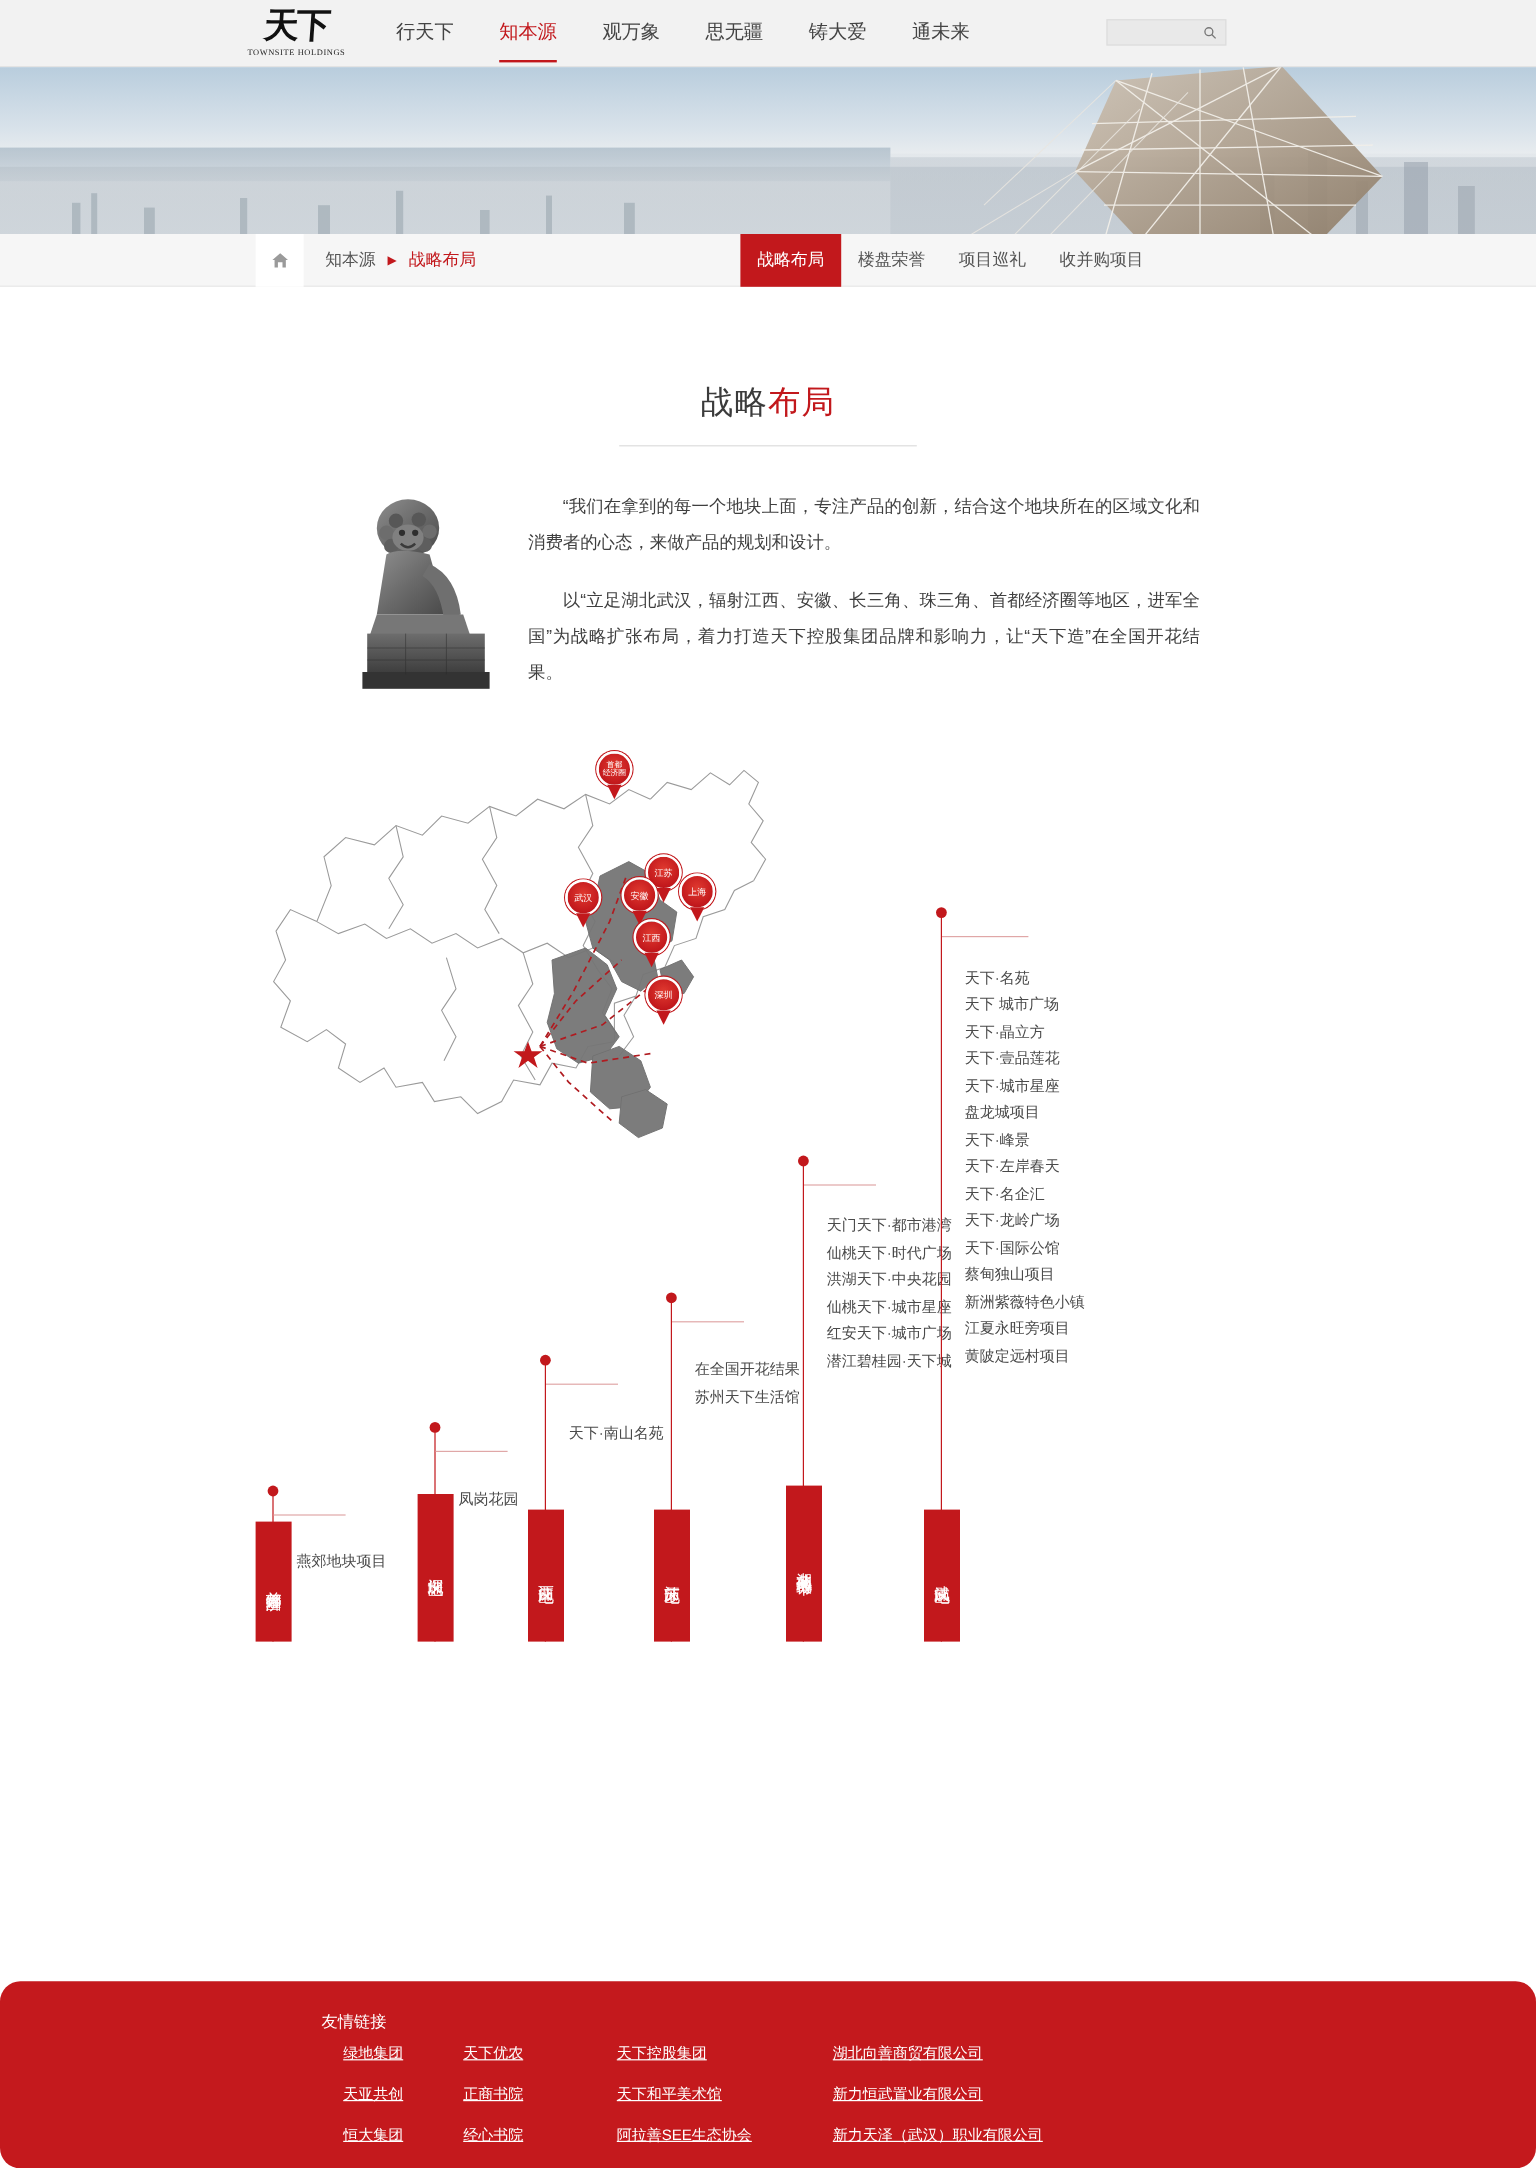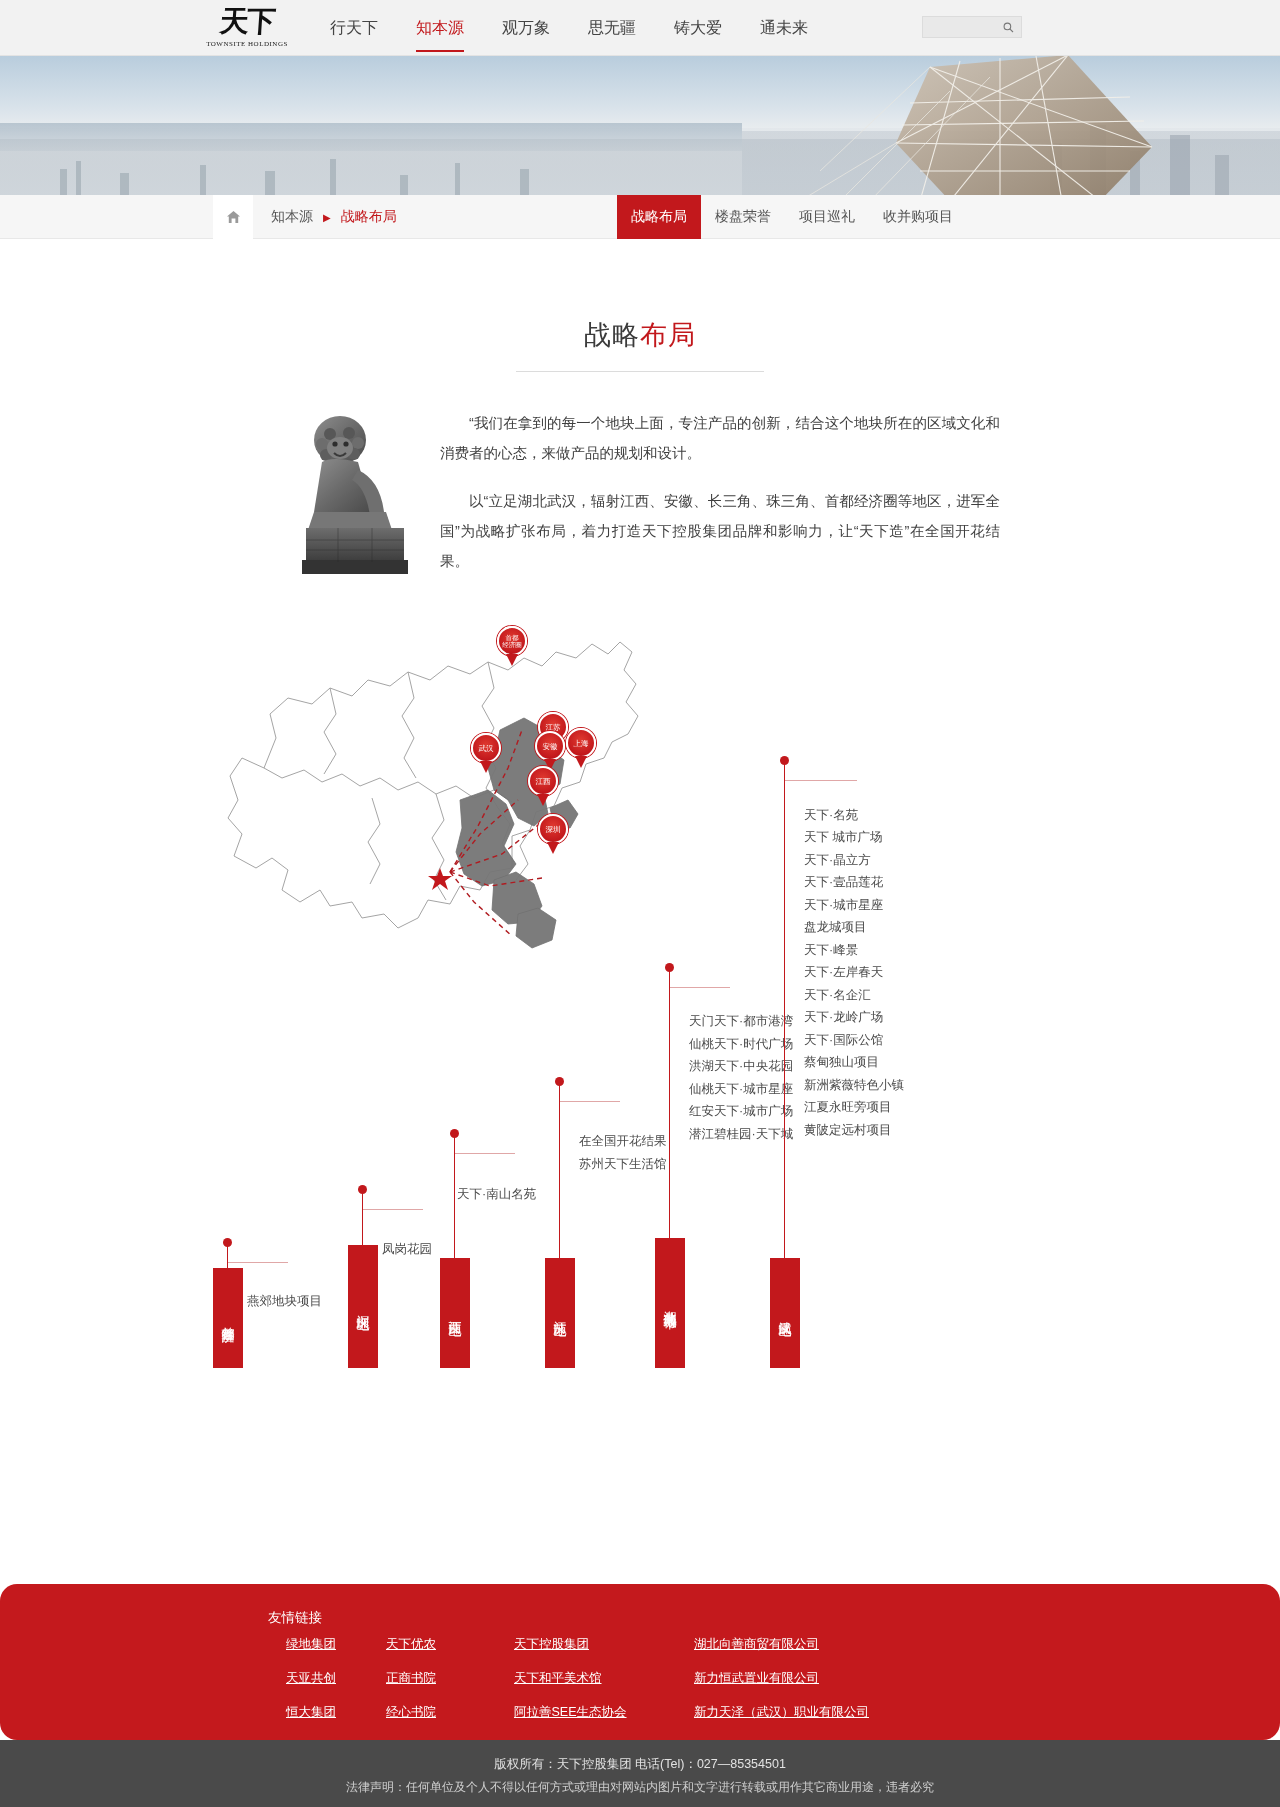--- a/index.html
+++ b/index.html
@@ -478,21 +478,21 @@
         <path d="M238 254 L278 268 L330 260"></path>
       </g>
       <polygon points="228,250 231,258 240,258 233,263 236,272 228,266 220,272 223,263 216,258 225,258" fill="#c2181c"></polygon>
     </svg>
   </div>
 
   <div class="pin" style="left:497px;top:8px;">
       <span style="font-size:6.5px;line-height:7.5px">首都<br>经济圈</span>
     </div>
   <div class="pin" style="left:538px;top:94px;">江苏</div>
-  <div class="pin" style="left:535px;top:113px;">安徽</div>
+  <div class="pin" style="left:518px;top:113px;">安徽</div>
   <div class="pin" style="left:566px;top:110px;">上海</div>
   <div class="pin" style="left:471px;top:115px;">武汉</div>
   <div class="pin" style="left:528px;top:148px;">江西</div>
   <div class="pin" style="left:538px;top:196px;">深圳</div>
 
   <div class="stems">
 
     <div class="group" style="left:213px;">
       <div class="stem" style="height:125px;"></div>
       <div class="dot" style="bottom:121px;"></div>
@@ -510,21 +510,21 @@
       <div class="labels" style="left:34px;bottom:108px;">
         <div>凤岗花园</div>
       </div>
       <div class="bar" style="height:123px;">深圳地区</div>
     </div>
 
     <div class="group" style="left:440px;">
       <div class="stem" style="height:234px;"></div>
       <div class="dot" style="bottom:230px;"></div>
       <div class="tick" style="bottom:214px;width:60px;"></div>
-      <div class="labels" style="left:17px;bottom:163px;">
+      <div class="labels" style="left:34px;bottom:163px;">
         <div>天下·南山名苑</div>
       </div>
       <div class="bar" style="height:110px;">江西地区</div>
     </div>
 
     <div class="group" style="left:545px;">
       <div class="stem" style="height:286px;"></div>
       <div class="dot" style="bottom:282px;"></div>
       <div class="tick" style="bottom:266px;width:60px;"></div>
       <div class="labels" style="left:34px;bottom:193px;">
@@ -587,17 +587,13 @@
       <a class="flink">天亚共创</a>
       <a class="flink">正商书院</a>
       <a class="flink">天下和平美术馆</a>
       <a class="flink">新力恒武置业有限公司</a>
       <a class="flink">恒大集团</a>
       <a class="flink">经心书院</a>
       <a class="flink">阿拉善SEE生态协会</a>
       <a class="flink">新力天泽（武汉）职业有限公司</a>
     </div>
   </div>
-  <div class="copy">
-    <div>版权所有：天下控股集团 电话(Tel)：027—85354501</div>
-    <div class="law">法律声明：任何单位及个人不得以任何方式或理由对网站内图片和文字进行转载或用作其它商业用途，违者必究</div>
-  </div>
 </div>
 
 </body></html>

